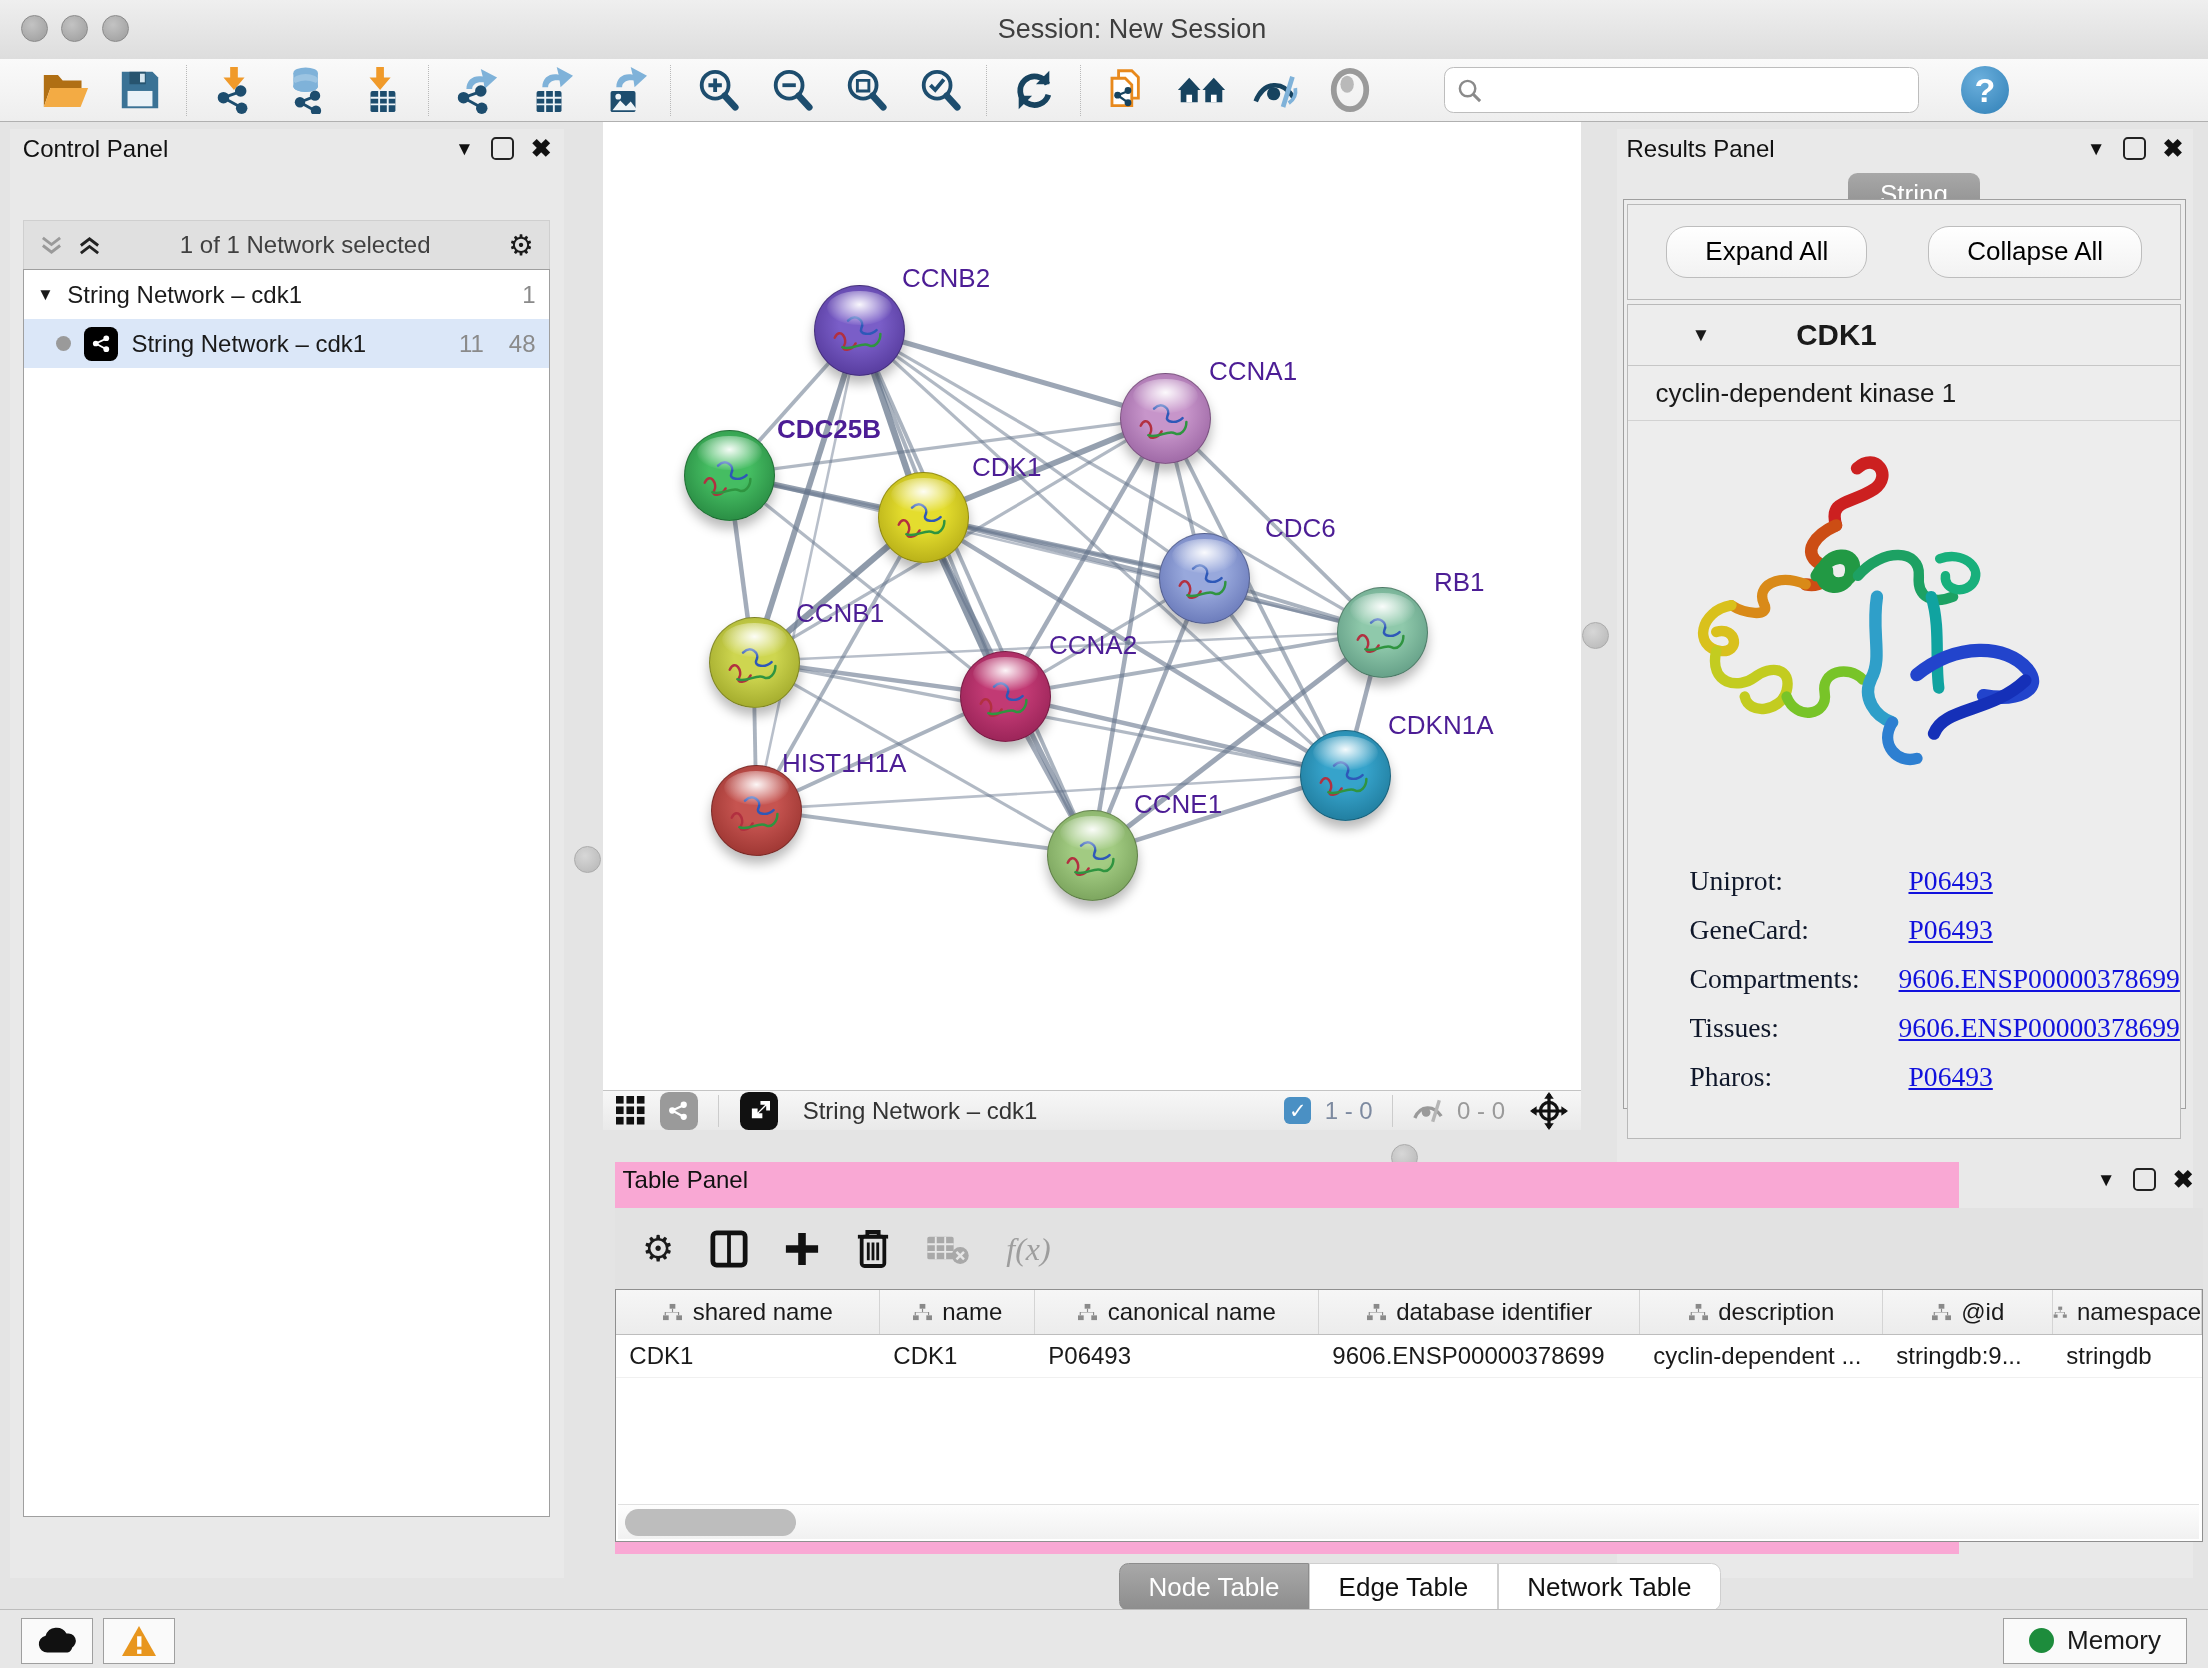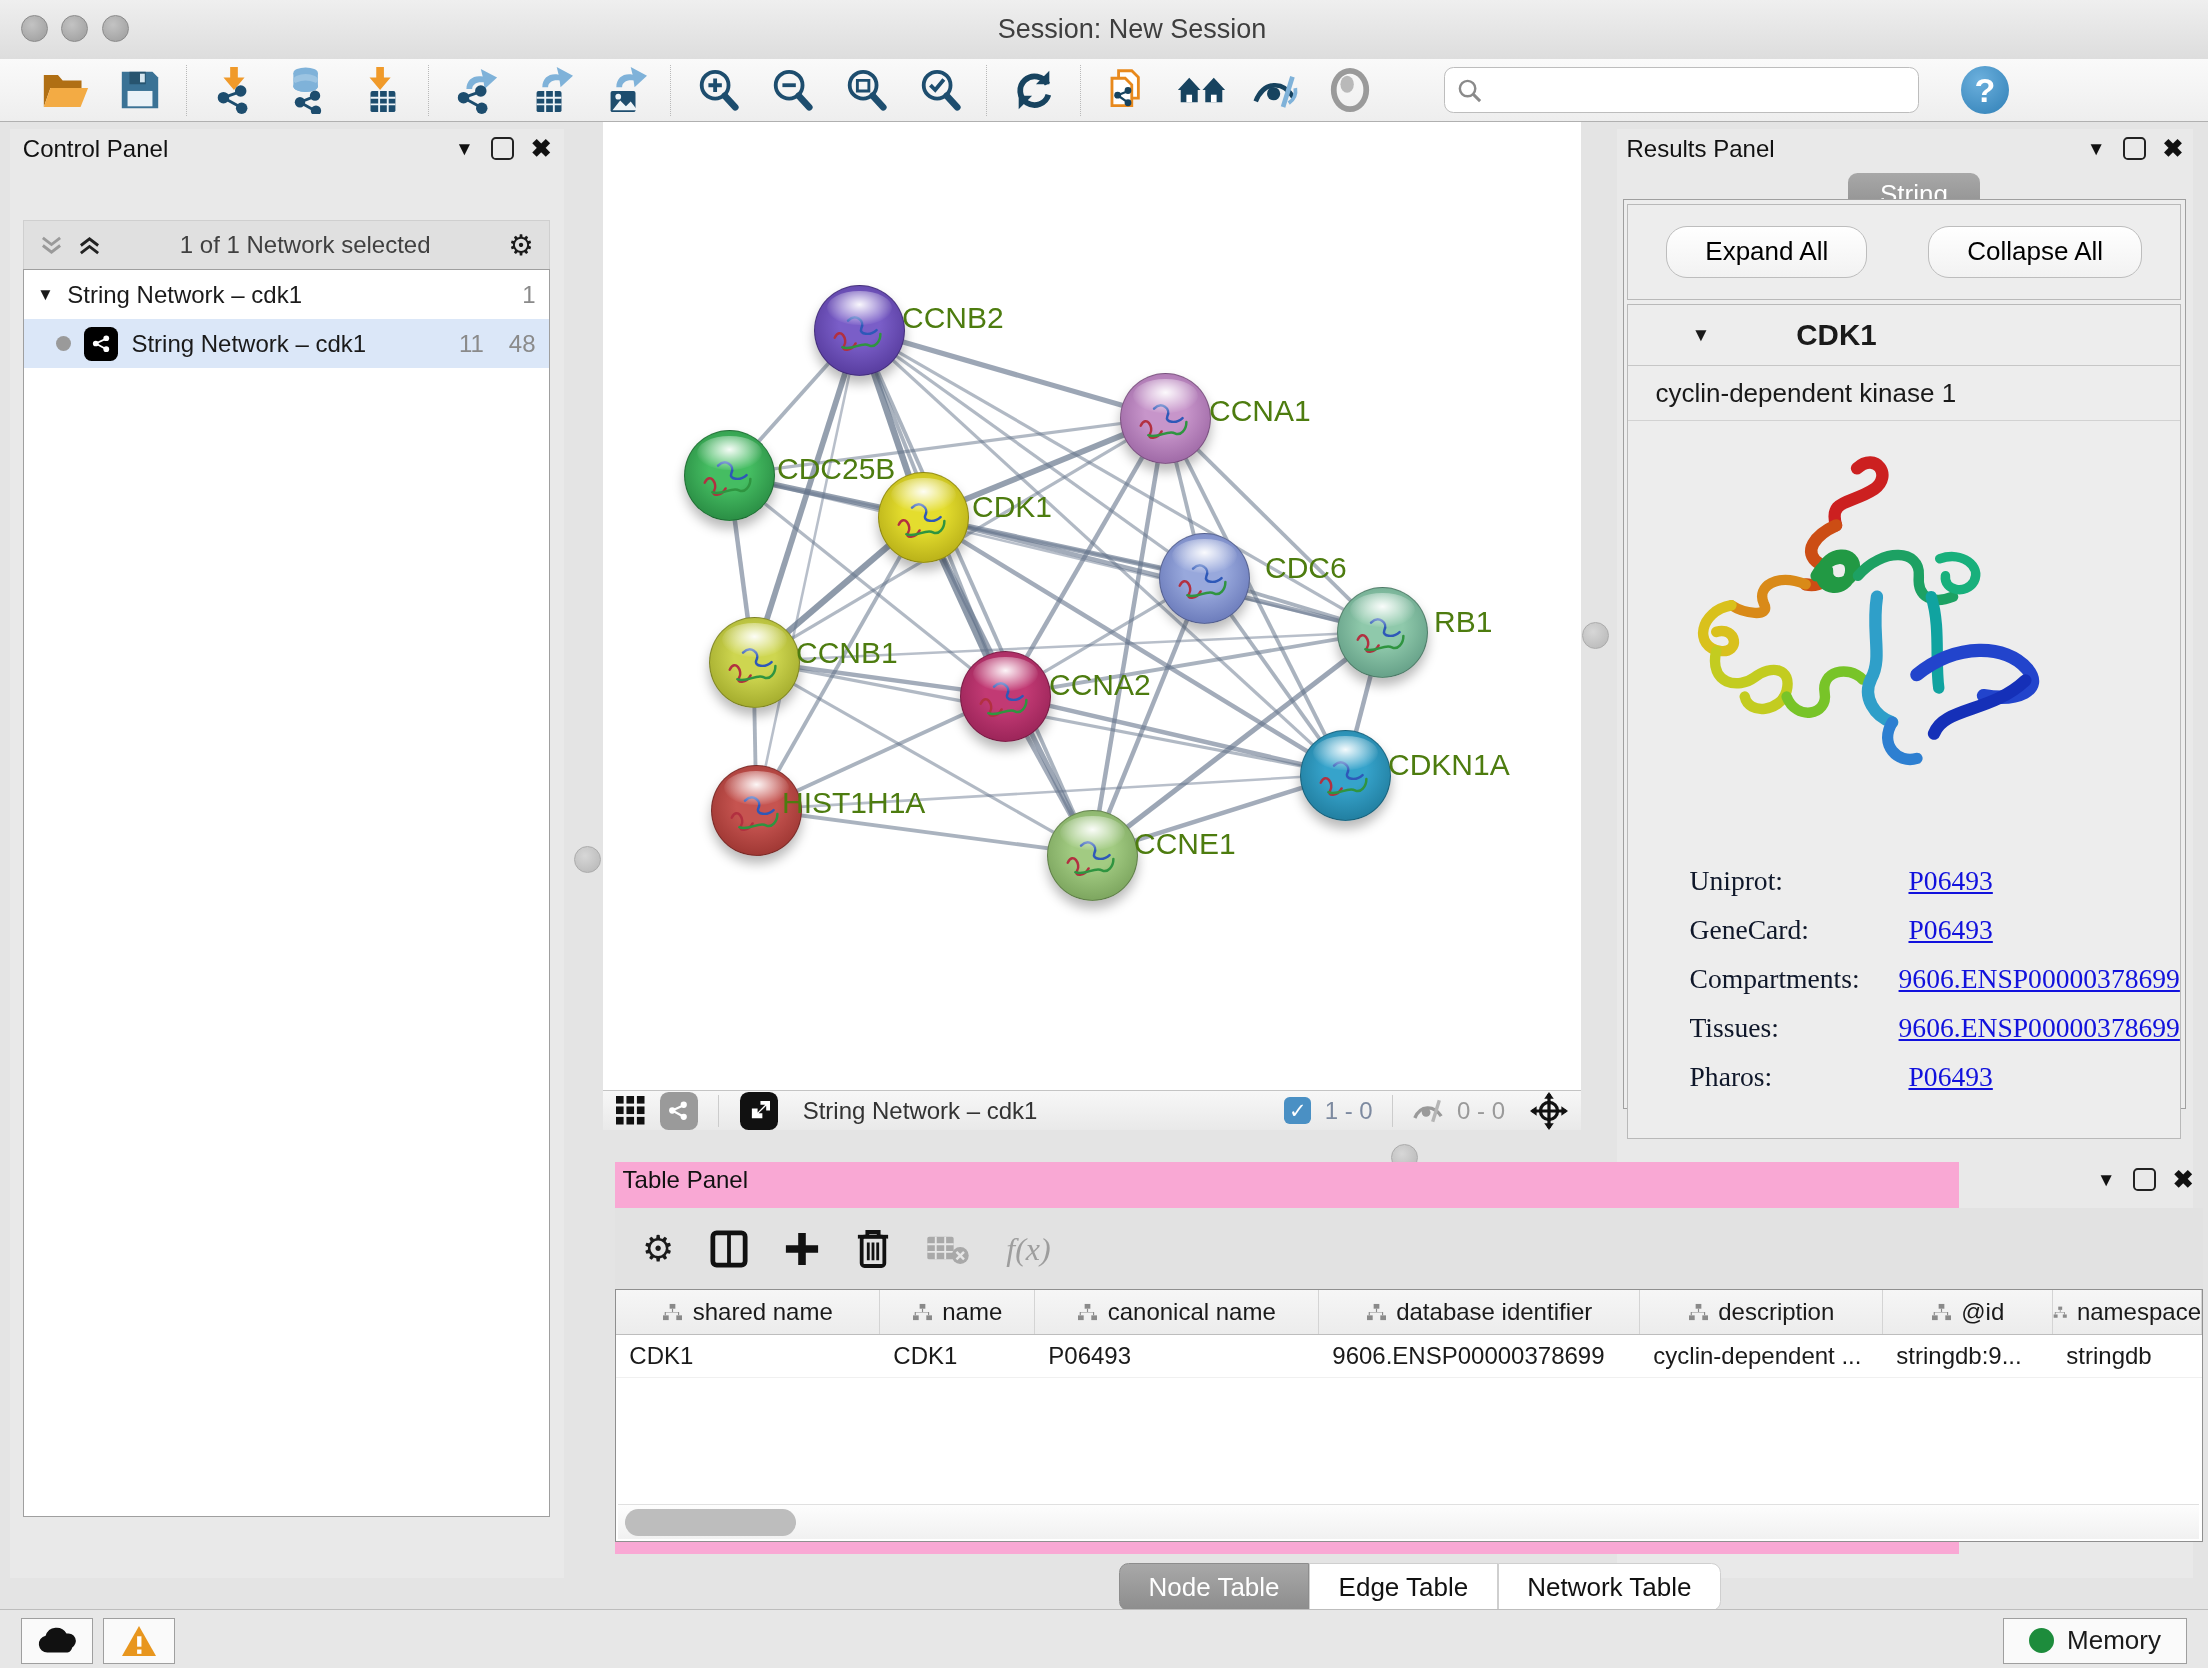--- a/index.html
+++ b/index.html
@@ -36,21 +36,21 @@
   .tree-row .cnt{margin-left:auto;color:#8a8a8a;font-size:24px;display:flex;gap:25px;}
   .tree-row.selected{background:#dbe7f8;}
   .dot-gray{width:15px;height:15px;border-radius:50%;background:#9a9a9a;}
   .share-badge{width:34px;height:34px;border-radius:7.6px;background:#000;display:flex;align-items:center;justify-content:center;}
   
   .canvas{left:603px;top:122px;width:978px;height:968px;background:#fff;overflow:hidden;}
   .edges-svg{position:absolute;left:0;top:0;}
   .gnode{position:absolute;width:89px;height:89px;border-radius:50%;box-shadow:0 7.6px 11.4px rgba(0,0,0,.28);border:1px solid rgba(0,0,0,.25);}
   .gnode .gloss{position:absolute;left:14%;top:6%;width:72%;height:38%;border-radius:50%;background:radial-gradient(ellipse at 50% 40%,rgba(255,255,255,.95),rgba(255,255,255,0) 75%);}
   .gnode svg{position:absolute;left:16%;top:26%;}
-  .glabel{position:absolute;font-size:30px;color:#4d7c0f;white-space:nowrap;margin-top:38px;}
+  .glabel{position:absolute;font-size:26px;color:#4c1d95;white-space:nowrap;}
   
   .navbar{left:603px;top:1090px;width:978px;height:40px;background:linear-gradient(#f7f7f7,#e9e9e9);border-top:1px solid #c4c4c4;display:flex;align-items:center;padding:0 13.3px;box-sizing:border-box;gap:15px;}
   .nv-sep{width:0;height:32px;border-left:1px solid #cccccc;margin:0 5.7px;}
   .nv-name{font-size:24px;color:#333;margin-left:9.5px;}
   .nv-right{margin-left:auto;display:flex;align-items:center;gap:13.3px;}
   .nv-count-sel{font-size:24px;color:#7d8aa0;}
   .nv-count-hid{font-size:24px;color:#9a9a9a;}
   .chk{width:27px;height:27px;border-radius:5.7px;background:#4a90c4;color:#fff;font-size:21px;text-align:center;line-height:27px;}
   
   .split-dot{width:25px;height:25px;border-radius:50%;background:radial-gradient(circle at 40% 35%,#d7d7d7,#b5b5b5);border:1px solid #ababab;}
@@ -420,21 +420,21 @@
     <div class="gnode" style="left: 81px; top: 308px; background: radial-gradient(circle at 50% 42%, rgb(69, 189, 98) 30%, rgb(31, 122, 56) 96%);">
       <svg width="59" height="46" viewBox="0 0 62 48">
         <g fill="none" stroke-width="2.6" stroke-linecap="round">
           <path d="M6 30c6-12 14 2 10 8c-4 7 8 6 12-2" stroke="#b23040"></path>
           <path d="M20 12c8-8 18 0 14 8c-3 7 10 8 16 2" stroke="#2e58b8"></path>
           <path d="M14 40c10 4 20-6 28-2c6 3 12-4 12-12" stroke="#2f9440"></path>
         </g>
       </svg>
       <div class="gloss"></div>
     </div>
-    <div class="glabel" style="left: 174px; top: 292px;">CDC25B</div>
+    <div class="glabel" style="left: 174px; top: 292px; font-weight: bold;">CDC25B</div>
     <div class="gnode" style="left: 275px; top: 350px; background: radial-gradient(circle at 50% 42%, rgb(228, 221, 46) 30%, rgb(168, 159, 16) 96%);">
       <svg width="59" height="46" viewBox="0 0 62 48">
         <g fill="none" stroke-width="2.6" stroke-linecap="round">
           <path d="M6 30c6-12 14 2 10 8c-4 7 8 6 12-2" stroke="#b23040"></path>
           <path d="M20 12c8-8 18 0 14 8c-3 7 10 8 16 2" stroke="#2e58b8"></path>
           <path d="M14 40c10 4 20-6 28-2c6 3 12-4 12-12" stroke="#2f9440"></path>
         </g>
       </svg>
       <div class="gloss"></div>
     </div>

